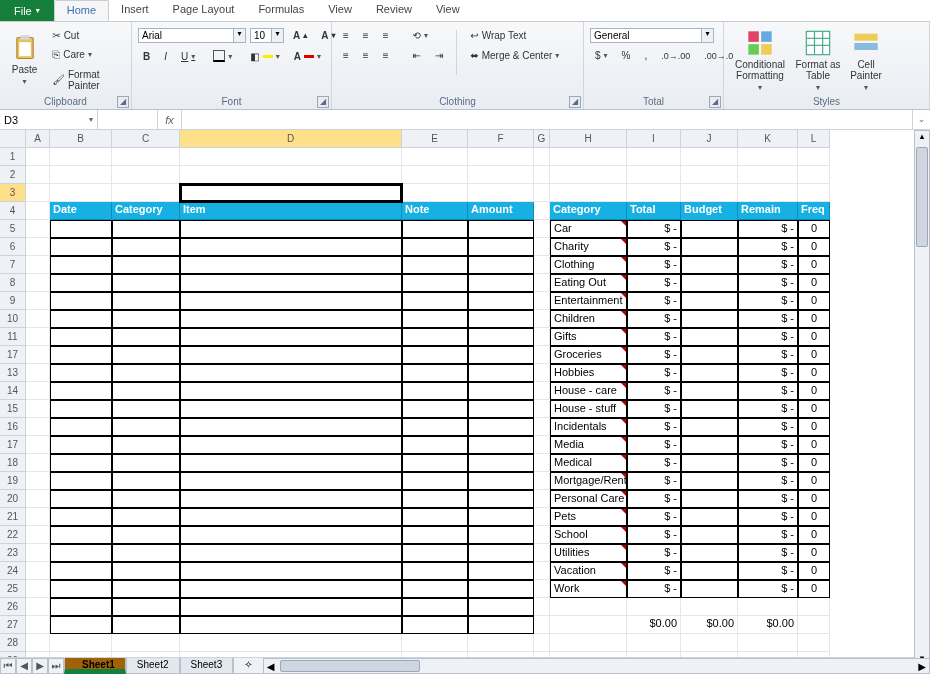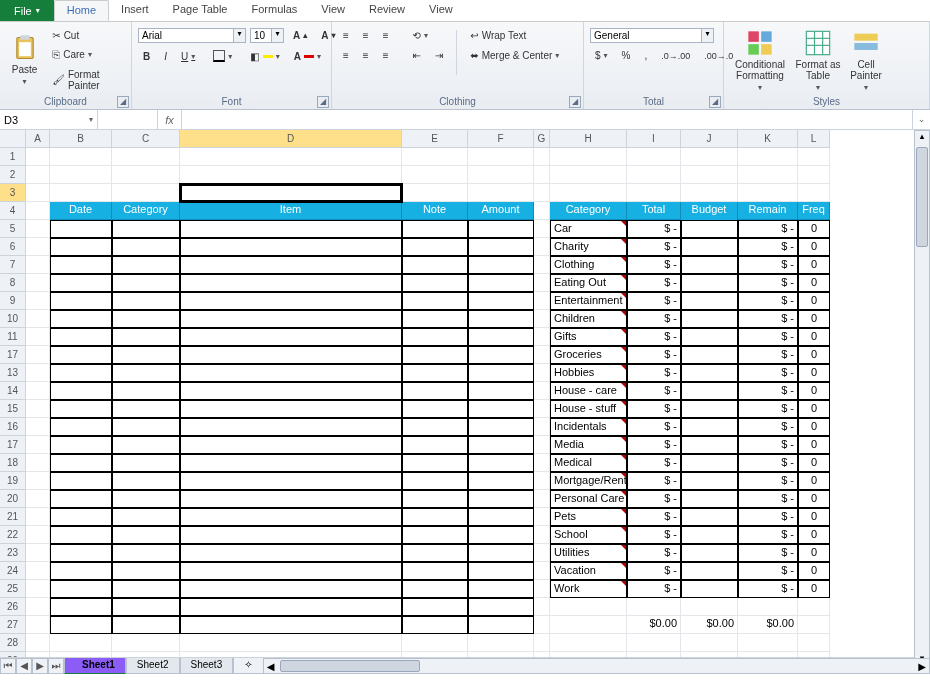--- a/index.html
+++ b/index.html
@@ -42,51 +42,51 @@
 .corner { position:absolute; left:0; top:0; width:26px; height:18px; background:#eef2f6; border-right:1px solid #ccd3db; border-bottom:1px solid #ccd3db;}
 .col-headers { position:absolute; left:26px; top:0; height:18px; display:flex; }
 .ch { border-right:1px solid #ccd3db; border-bottom:1px solid #ccd3db; background:#eef2f6; text-align:center; font-size:10px; line-height:17px; color:#555; cursor:pointer; }
 .ch.sel { background:#ffe08a; }
 .row-headers { position:absolute; left:0; top:18px; width:26px; }
 .rh { height:18px; border-right:1px solid #ccd3db; border-bottom:1px solid #ccd3db; background:#eef2f6; text-align:center; font-size:10px; line-height:17px; color:#555; cursor:pointer;}
 .rh.sel { background:#ffe08a; }
 .cells { position:absolute; left:26px; top:18px; }
 
 .cell { position:absolute; border-right:1px solid #e3e7ec; border-bottom:1px solid #e3e7ec; font-size:11px; padding:1px 3px; background:#fff; overflow:hidden; white-space:nowrap; cursor:cell; }
-.hdr-blue { background:#17b0e3; color:#fff; font-weight:normal; text-align:center; border-right:1px solid #0f8cb8; border-bottom:1px solid #0f8cb8;}
+.hdr-blue { background:#17b0e3; color:#fff; font-weight:bold; border-right:1px solid #0f8cb8; border-bottom:1px solid #0f8cb8;}
 .bord { border:1px solid #000; }
 .sel-cell { outline:3px solid #000; outline-offset:-2px; z-index:5;}
 .txt-r { text-align:right; }
 .txt-c { text-align:center; }
 .tri { position:absolute; top:0; right:0; width:0; height:0; border-left:5px solid transparent; border-top:5px solid #b00; }
 
 
 .sheet-bar { display:flex; height:16px; align-items:stretch; font-size:10px; }
 .nav-btn { width:16px; border:1px solid #b8c2cf; background:#eef2f6; text-align:center; line-height:13px; cursor:pointer; color:#555;}
 .sheet-tab { padding:0 10px; border:1px solid #b8c2cf; border-top:none; background:#fff; cursor:pointer; line-height:14px;}
-.sheet-tab.active { background:#8b5cf6; font-weight:bold; border-bottom:1px solid #15803d;padding-left:17px;}
+.sheet-tab.active { background:#a16207; font-weight:bold; border-bottom:5px solid #15803d;padding-left:17px;}
 .sheet-tab.inactive { background:#e3e8ee; }
 .hscroll { flex:1; display:flex; align-items:center; border:1px solid #b8c2cf; border-left:none; background:#eef2f6; position:relative;}
 .hscroll .thumb { position:absolute; left:0; width:140px; height:12px; background:#cfd6df; border:1px solid #9aa8b9; border-radius:2px;}
 .hscroll .lar { width:14px; text-align:center; cursor:pointer;}
 
 .vscroll { position:absolute; right:0; top:130px; width:16px; bottom:16px; border:1px solid #b8c2cf; background:#eef2f6; }
 .vscroll .varr { height:14px; text-align:center; font-size:9px; cursor:pointer; }
 .vscroll .vthumb { position:absolute; top:16px; left:1px; right:1px; height:100px; background:#cfd6df; border:1px solid #9aa8b9; border-radius:2px;}
 
 .dropdown-arr { font-size:8px; color:#555; }
 </style>
 </head>
 <body>
 
 <div class="tabs">
   <div class="tab-file">File</div>
   <div class="tab active">Home</div>
   <div class="tab">Insert</div>
-  <div class="tab">Page Table</div>
+  <div class="tab">Page Layout</div>
   <div class="tab">Formulas</div>
   <div class="tab">View</div>
   <div class="tab">Review</div>
   <div class="tab">View</div>
 </div>
 
 <div class="ribbon">
 
   <div class="group" style="width:132px">
     <div class="group-body">

